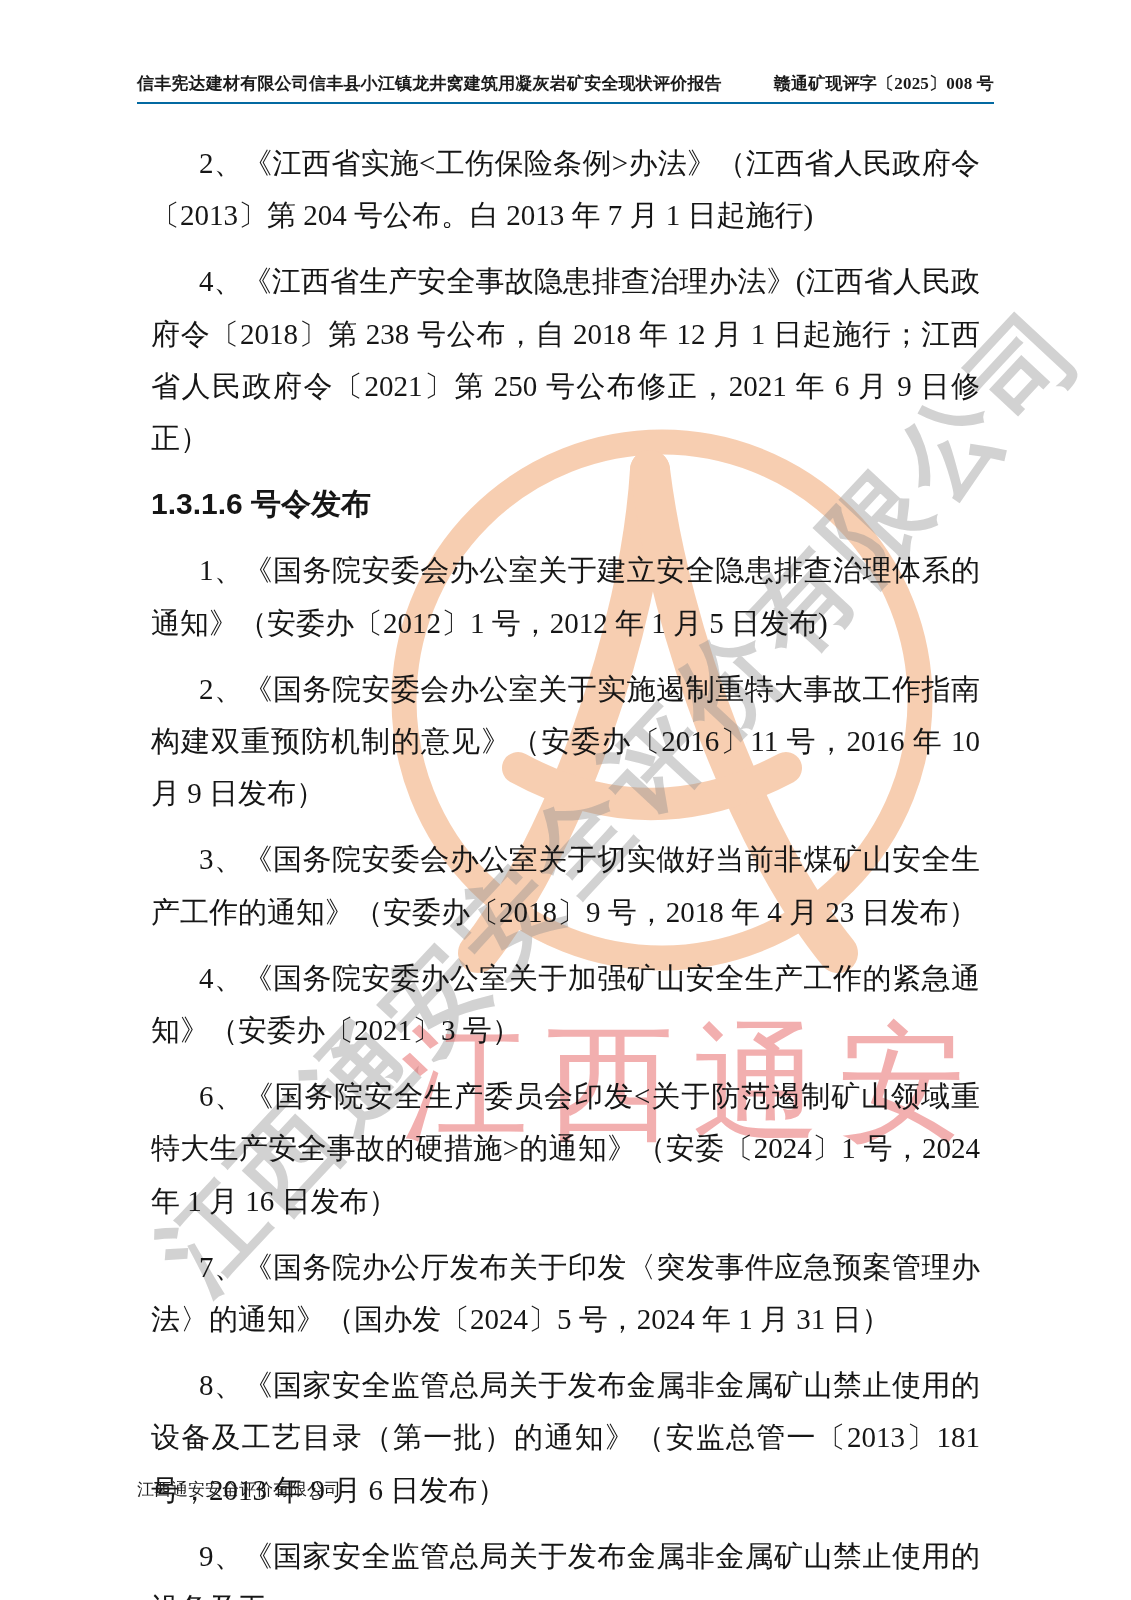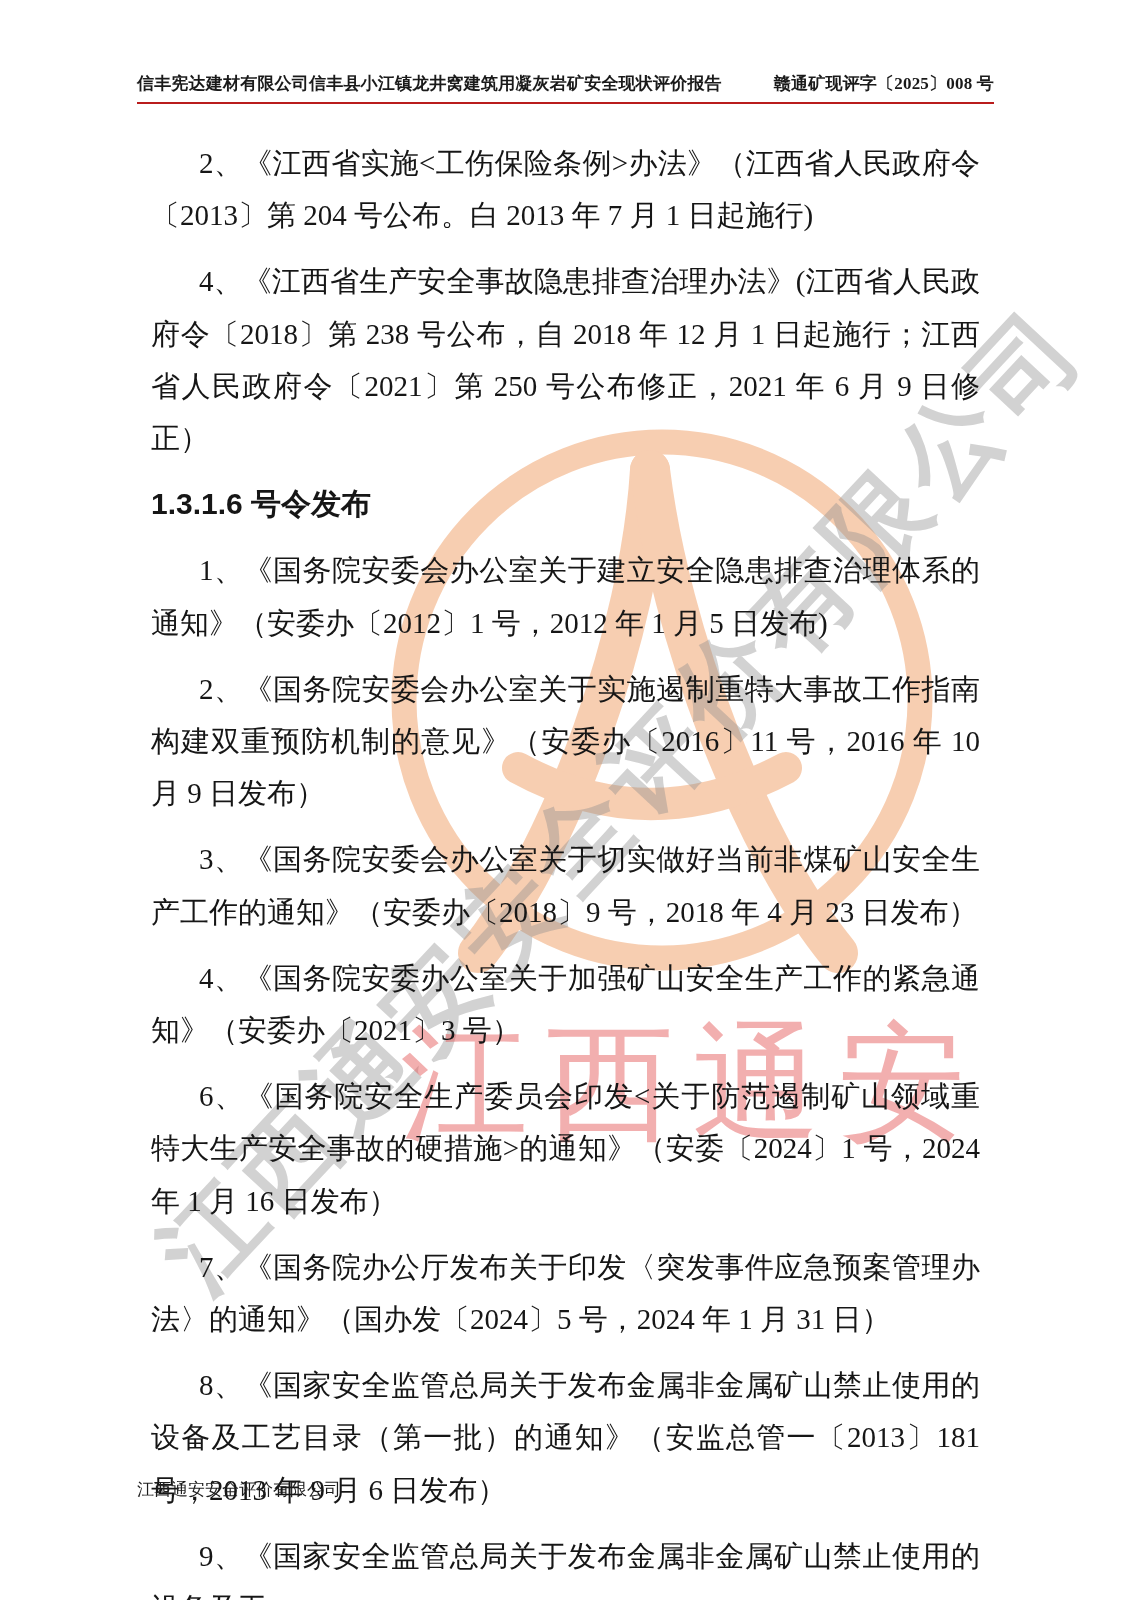--- a/index.html
+++ b/index.html
@@ -38,21 +38,21 @@
   }
 
   
   .layer { position:relative; z-index:1; }
 
   .header {
     position:absolute; left:137px; right:137px; top:72px;
     display:flex; justify-content:space-between; align-items:flex-end;
     font-size:17px; font-weight:700; letter-spacing:0.2px;
     padding-bottom:7px;
-    border-bottom:2px solid #b91c1c;
+    border-bottom:2px solid #0369a1;
     color:#1a1a1a;
   }
 
   .content {
     position:absolute; left:137px; width:857px; top:123px;
     font-size:29px; line-height:52.2px;
     text-align:justify;
   }
   .content p { margin:14px; text-indent:48px; }
   .content .heading {

